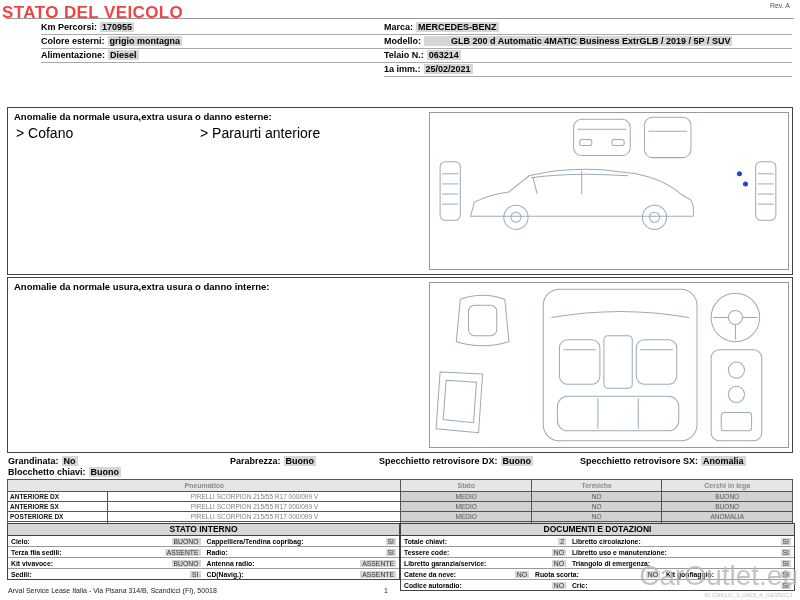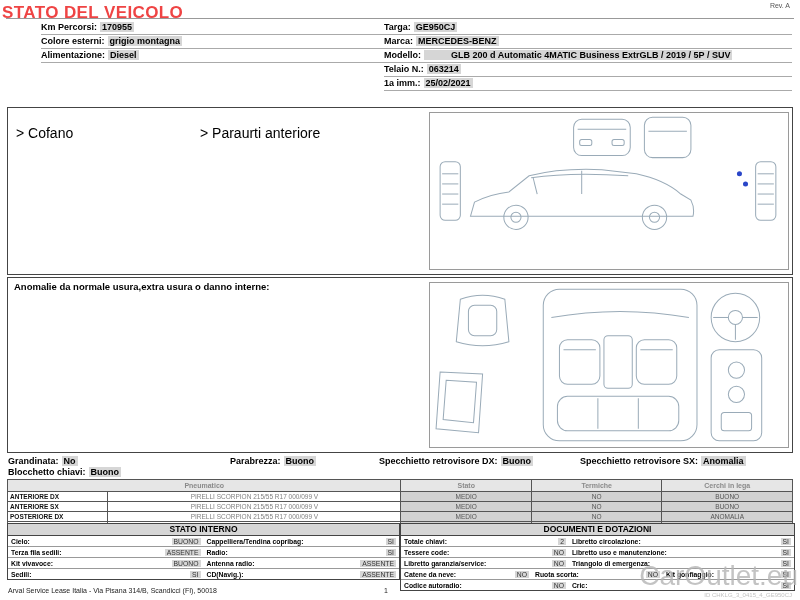--- a/index.html
+++ b/index.html
@@ -76,37 +76,35 @@
     <div class="info-row">
       <span class="lbl">Colore esterni:</span><span class="chip">grigio montagna</span>
     </div>
     <div class="info-row">
       <span class="lbl">Alimentazione:</span><span class="chip">Diesel</span>
     </div>
   </div>
 
   <div class="info-col info-right">
     <div class="info-row">
-      <span class="lbl">Targa:</span><span class="chip">GE950CJ</span>
-    </div>
-    <div class="info-row">
       <span class="lbl">Marca:</span><span class="chip">MERCEDES-BENZ</span>
     </div>
     <div class="info-row">
       <span class="lbl">Modello:</span><span class="chip chip-wrap">GLB 200 d Automatic 4MATIC Business ExtrGLB / 2019 / 5P / SUV</span>
     </div>
     <div class="info-row">
       <span class="lbl">Telaio N.:</span><span class="chip">063214</span>
     </div>
     <div class="info-row">
       <span class="lbl">1a imm.:</span><span class="chip">25/02/2021</span>
     </div>
   </div>
 
   <div class="anom-box box-ext">
+    <div class="box-title">Anomalie da normale usura,extra usura o danno esterne:</div>
     <div class="box-item item-0">&gt; Cofano</div>
     <div class="box-item item-1">&gt; Paraurti anteriore</div>
     <div class="diagram diagram-ext">
       <svg viewBox="0 0 354 154">
         <g stroke="#9aabb8" fill="none" stroke-width="1">
           <rect x="10" y="48" width="20" height="58" rx="5"></rect>
           <line x1="12" y1="60" x2="28" y2="60"></line>
             <line x1="12" y1="70" x2="28" y2="70"></line>
           <line x1="12" y1="80" x2="28" y2="80"></line>
             <line x1="12" y1="90" x2="28" y2="90"></line>

